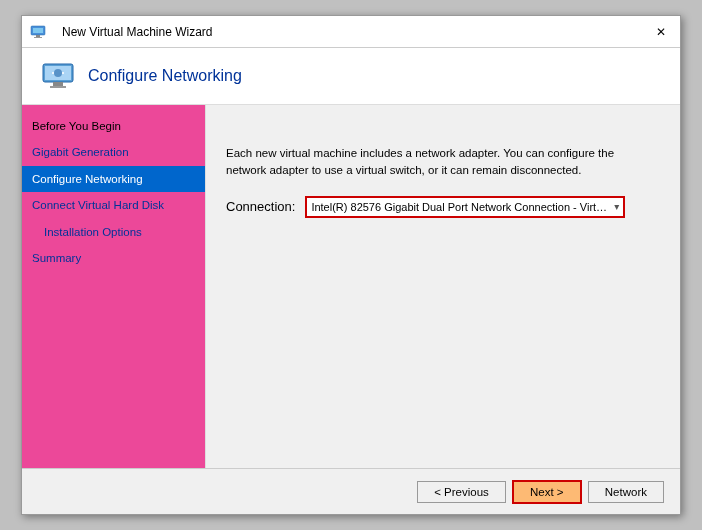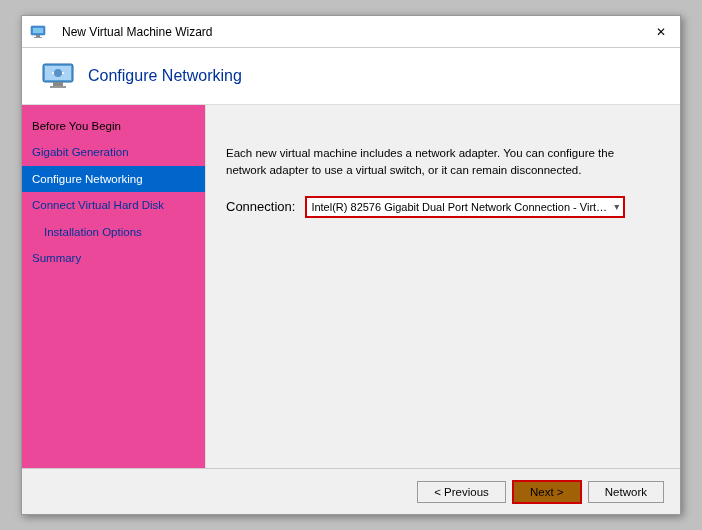--- a/index.html
+++ b/index.html
@@ -175,21 +175,21 @@
       padding: 4px 16px;
       font-size: 11.5px;
       border: 1px solid #999;
       background: #f0f0f0;
       cursor: pointer;
       min-width: 70px;
       text-align: center;
     }
     .btn-next {
       border: 2px solid #cc0000;
-      background: #a16207;
+      background: #fdba74;
     }
   </style>
 </head>
 <body>
 
 <div class="window">
 
   <div class="titlebar">
     <div class="titlebar-left">
 

